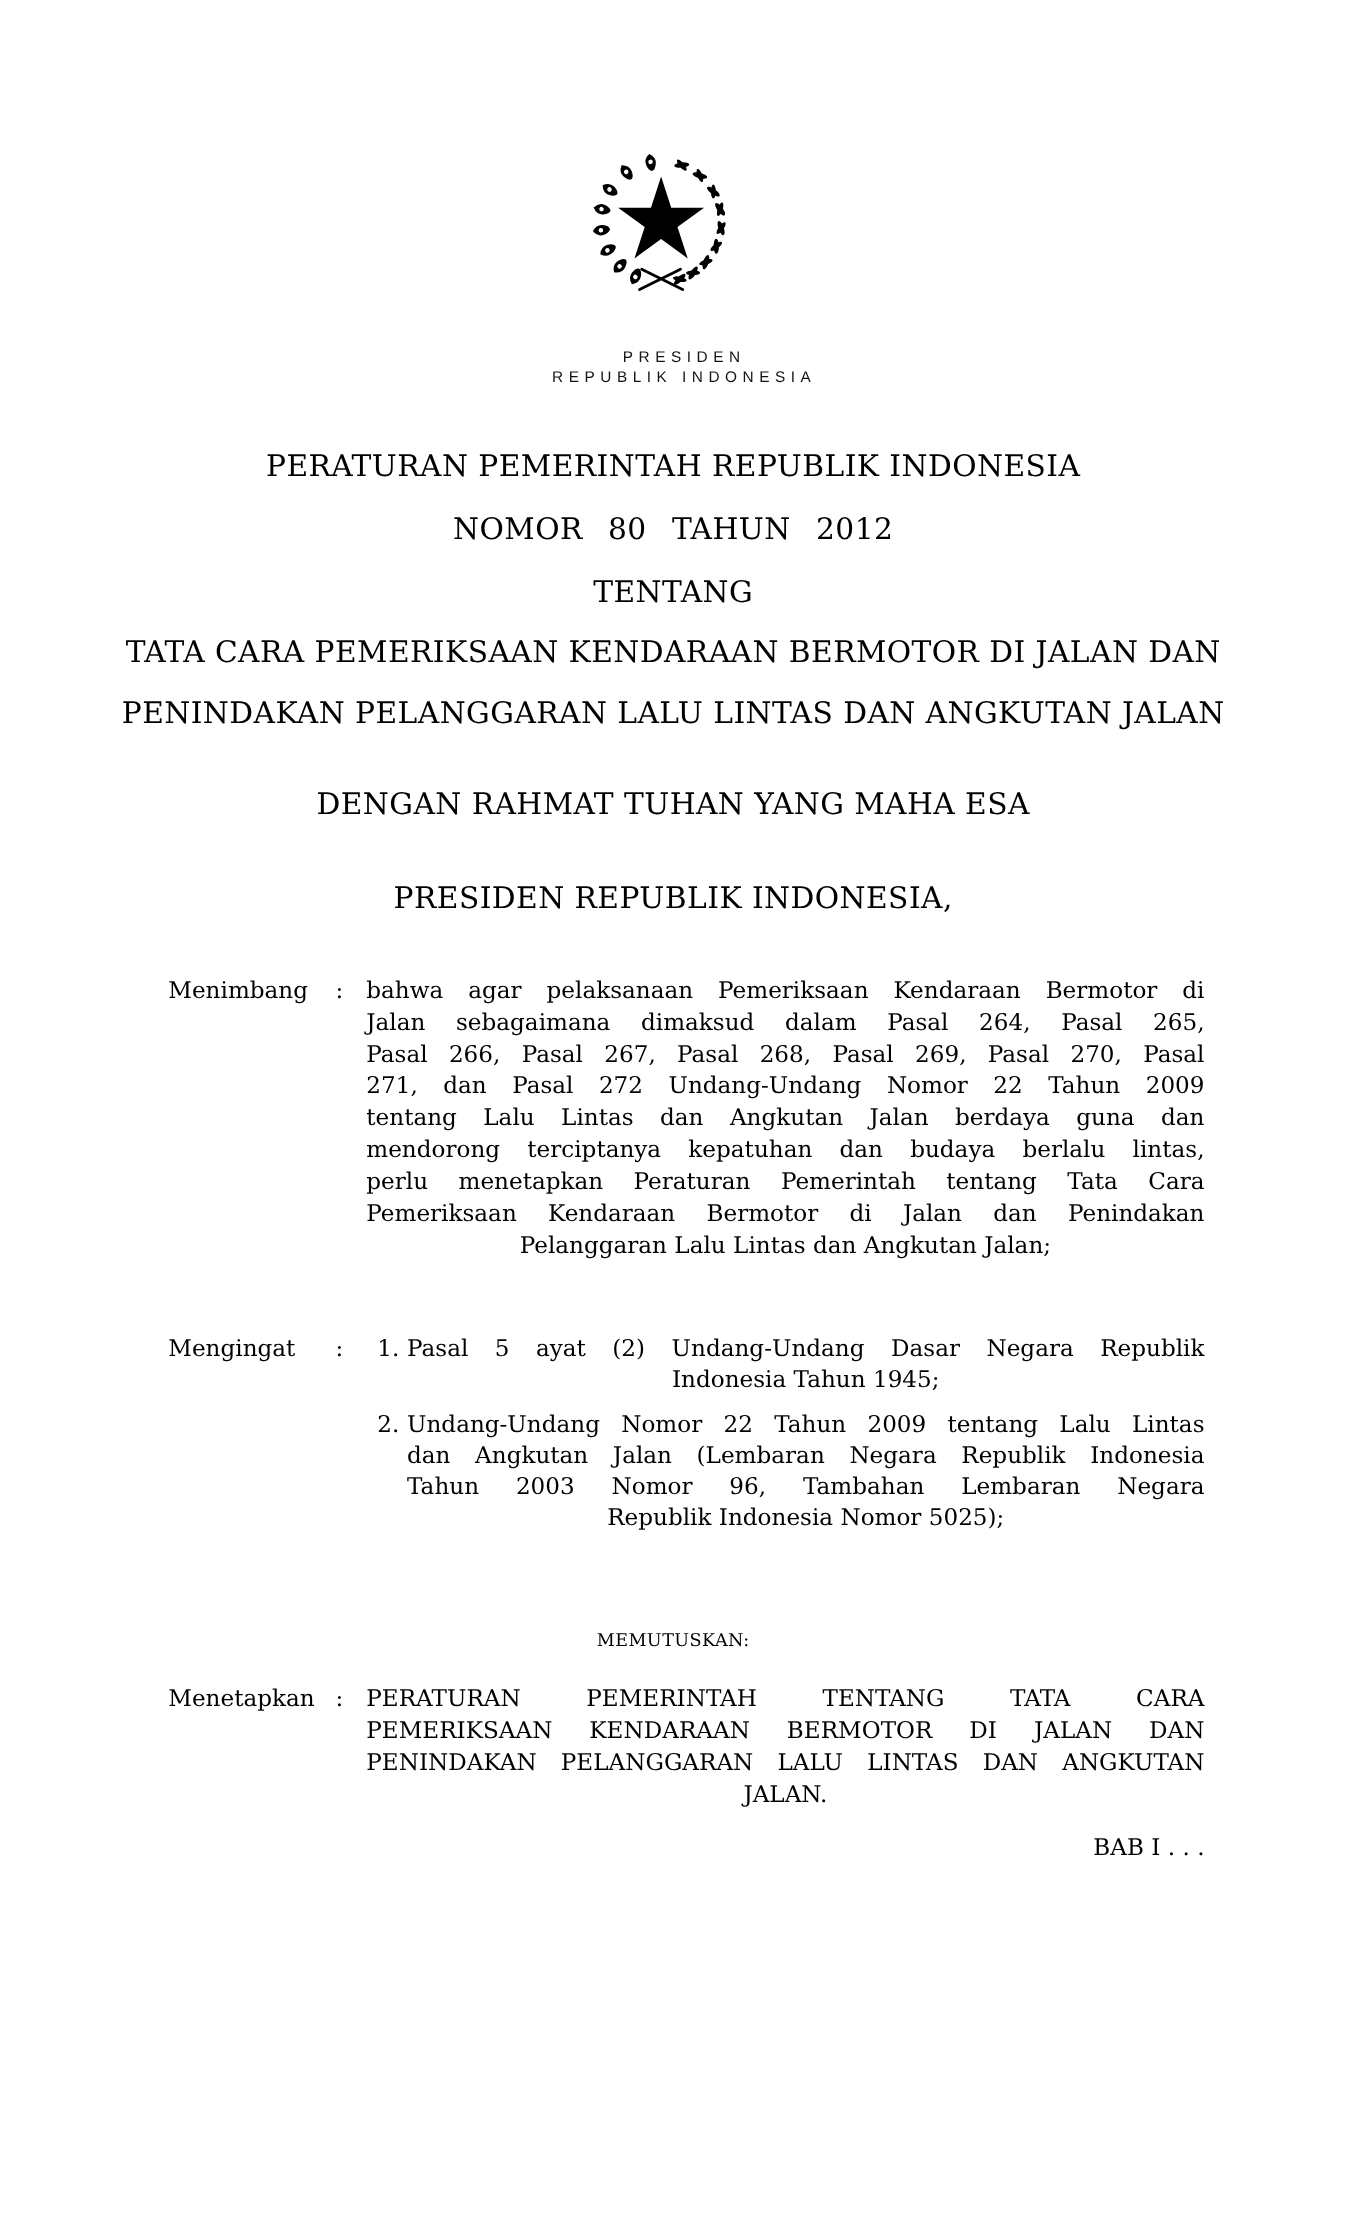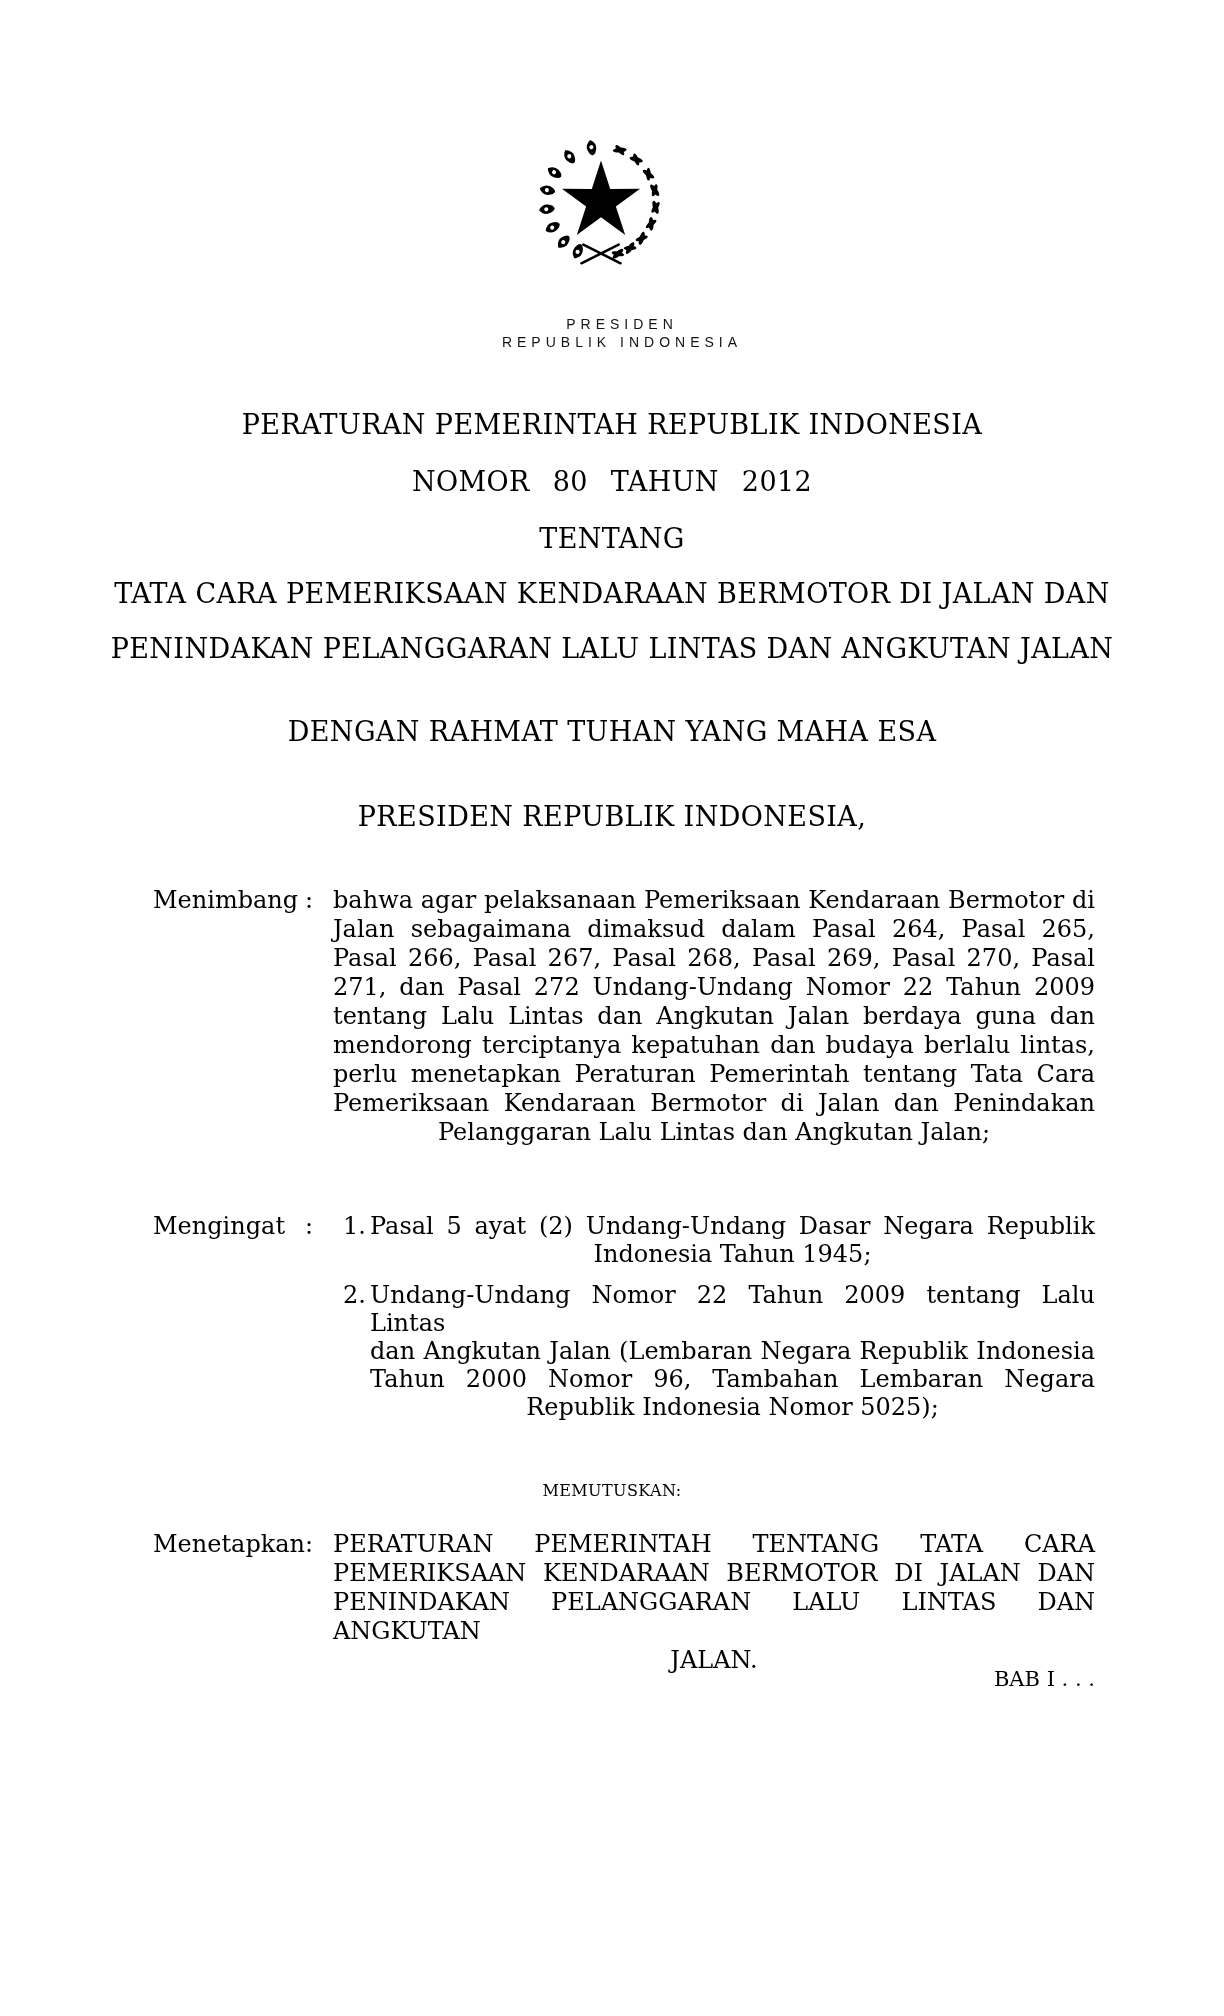--- a/index.html
+++ b/index.html
@@ -57,21 +57,21 @@
   .t5 { top: 633px; }
   .t6 { top: 716px; }
   .t7 { top: 801px; }
   .tmemu { top: 1482px; font-size: 16px; }
 
   
   .row {
     position: absolute;
     left: 153px;
     width: 942px;
-    font-size: 24px;
+    font-size: 21px;
     line-height: 29px;
   }
   .r-menimbang { top: 886px; }
   .r-mengingat { top: 1212px; }
   .r-menetapkan { top: 1530px; }
   .row-label { position: absolute; left: 0; top: 0; }
   .row-colon { position: absolute; left: 152px; top: 0; }
   .row-body  { margin-left: 180px; }
 
   .jl { text-align: justify; text-align-last: justify; }
@@ -218,21 +218,21 @@
         <div class="item-text">
           <div class="jl">Pasal 5 ayat (2) Undang-Undang Dasar Negara Republik</div>
           <div class="ll">Indonesia Tahun 1945;</div>
         </div>
       </div>
       <div class="item">
         <div class="item-num">2.</div>
         <div class="item-text">
           <div class="jl">Undang-Undang Nomor 22 Tahun 2009 tentang Lalu Lintas</div>
           <div class="jl">dan Angkutan Jalan (Lembaran Negara Republik Indonesia</div>
-          <div class="jl">Tahun 2000 Nomor 96, Tambahan Lembaran Negara</div>
+          <div class="jl">Tahun 2003 Nomor 96, Tambahan Lembaran Negara</div>
           <div class="ll">Republik Indonesia Nomor 5025);</div>
         </div>
       </div>
     </div>
   </div>
 
   <div class="tline tmemu">MEMUTUSKAN:</div>
 
   <div class="row r-menetapkan">
     <div class="row-label">Menetapkan</div>

